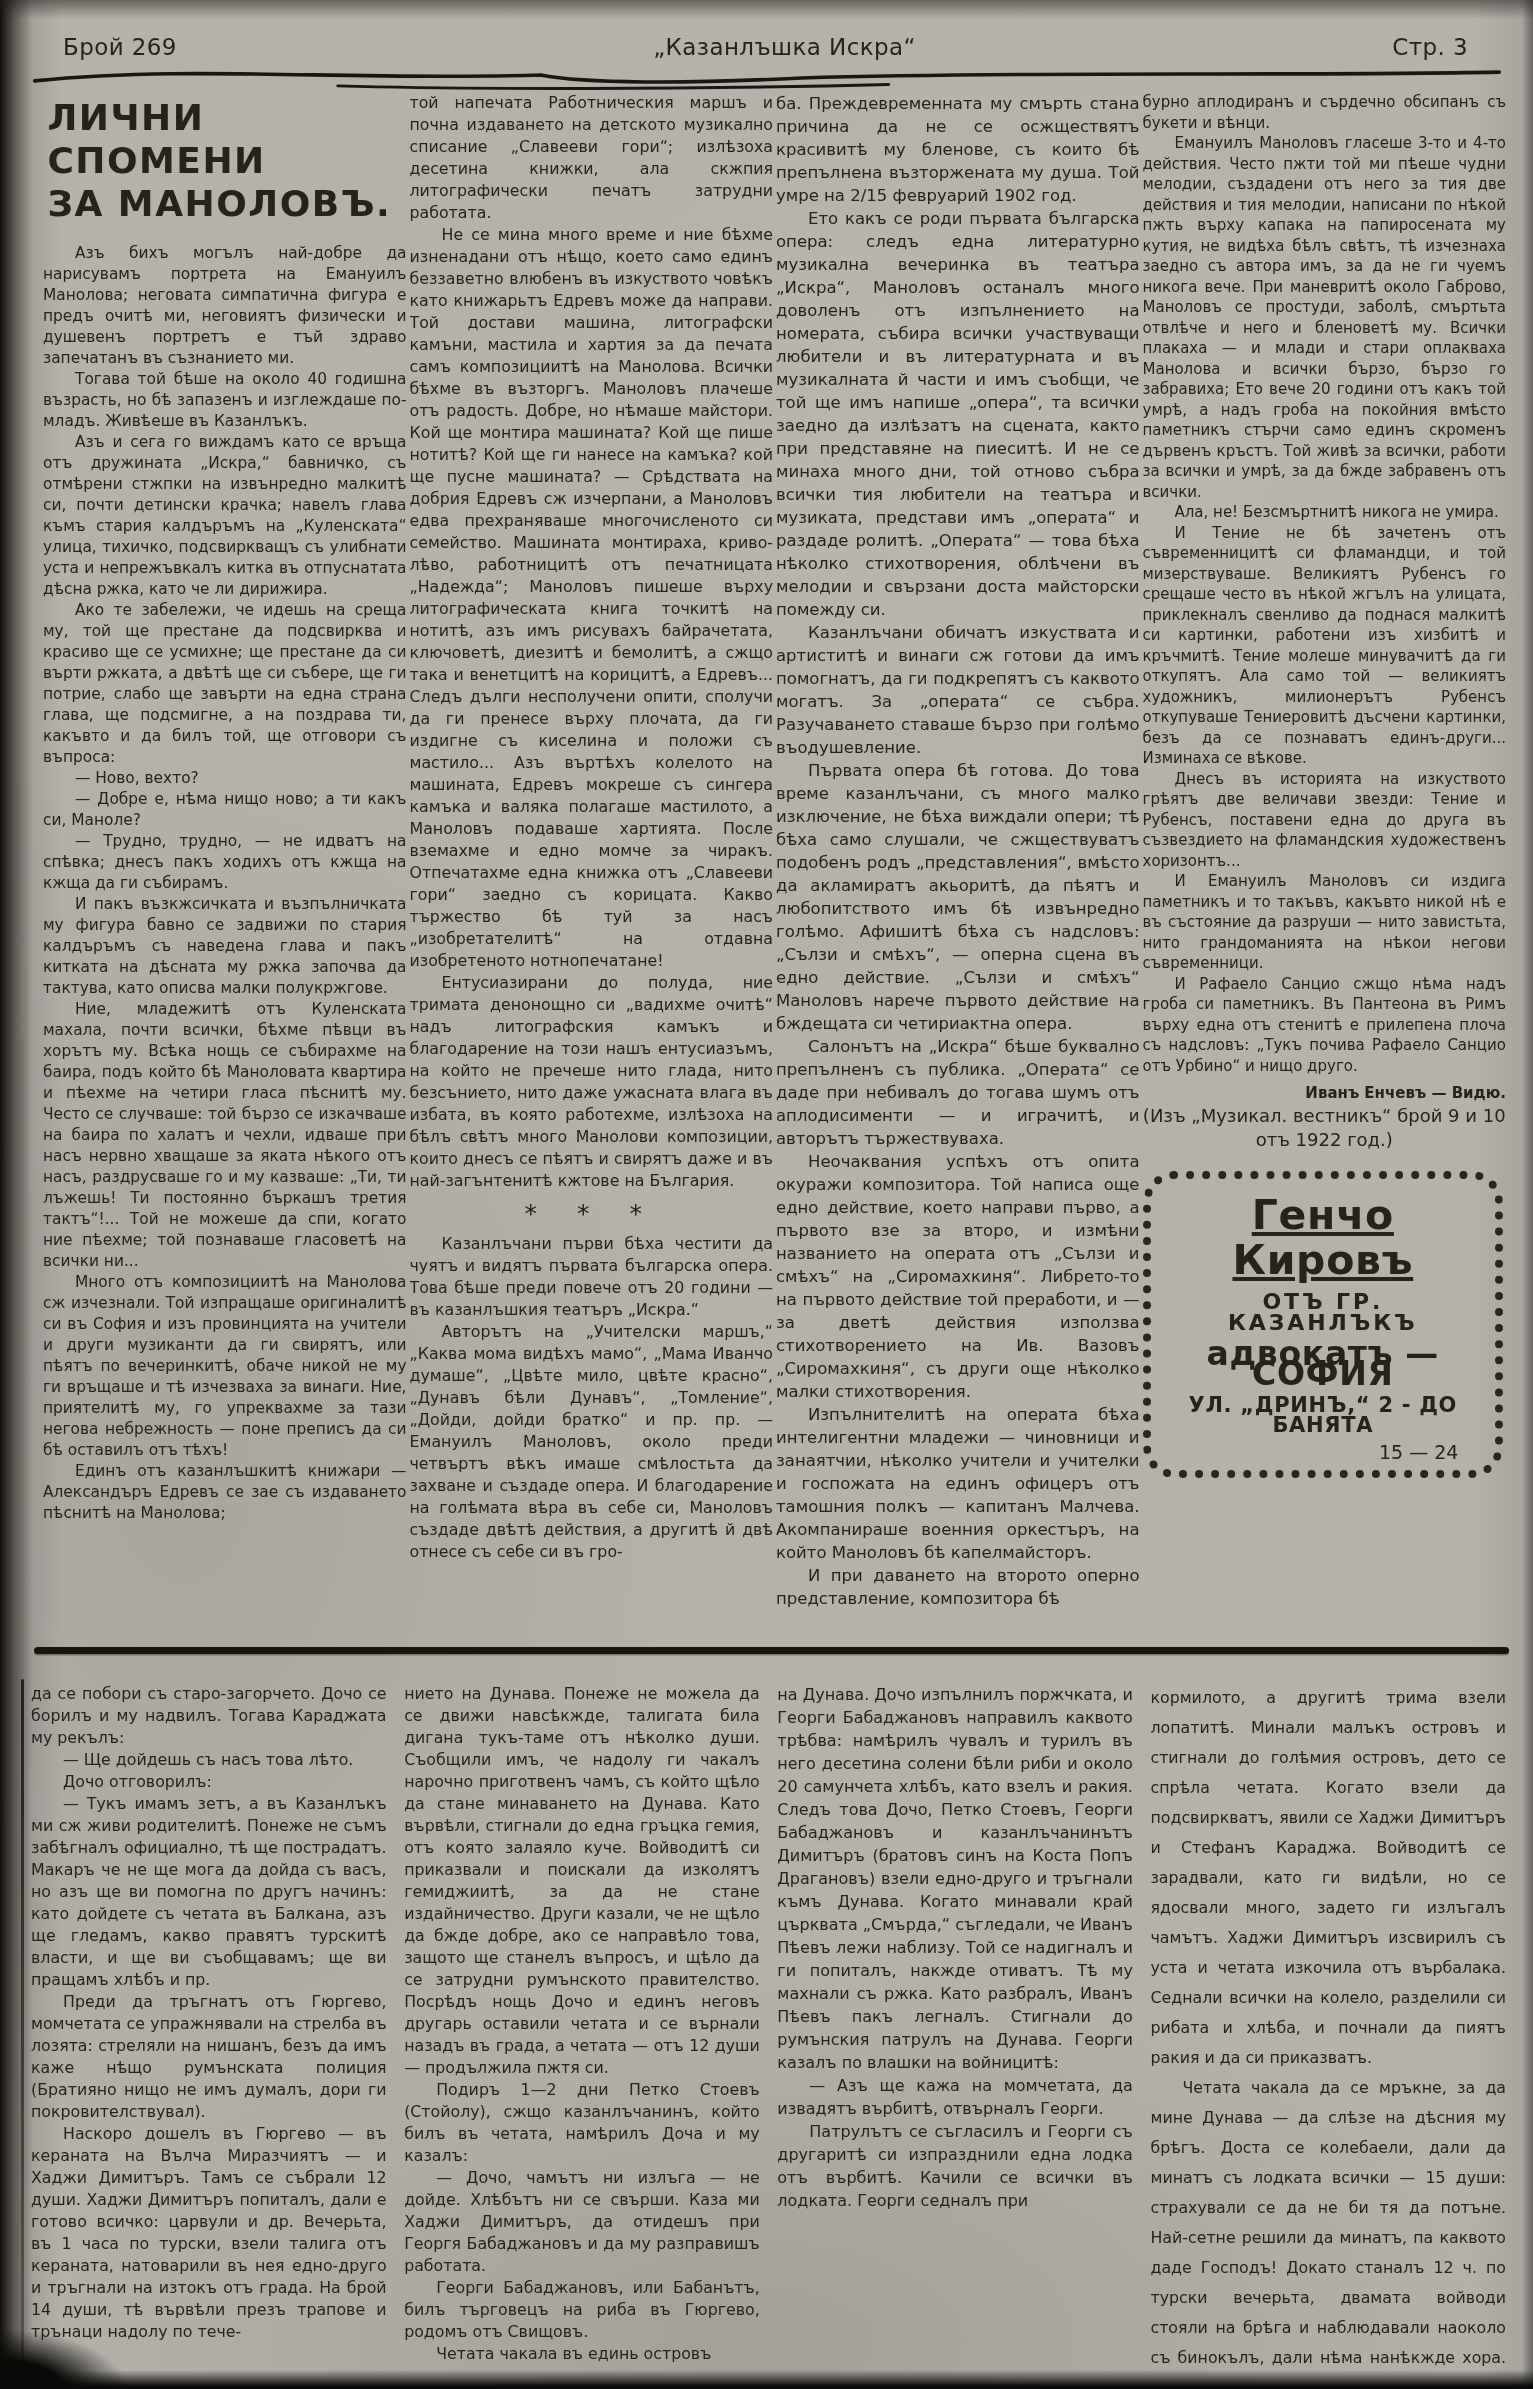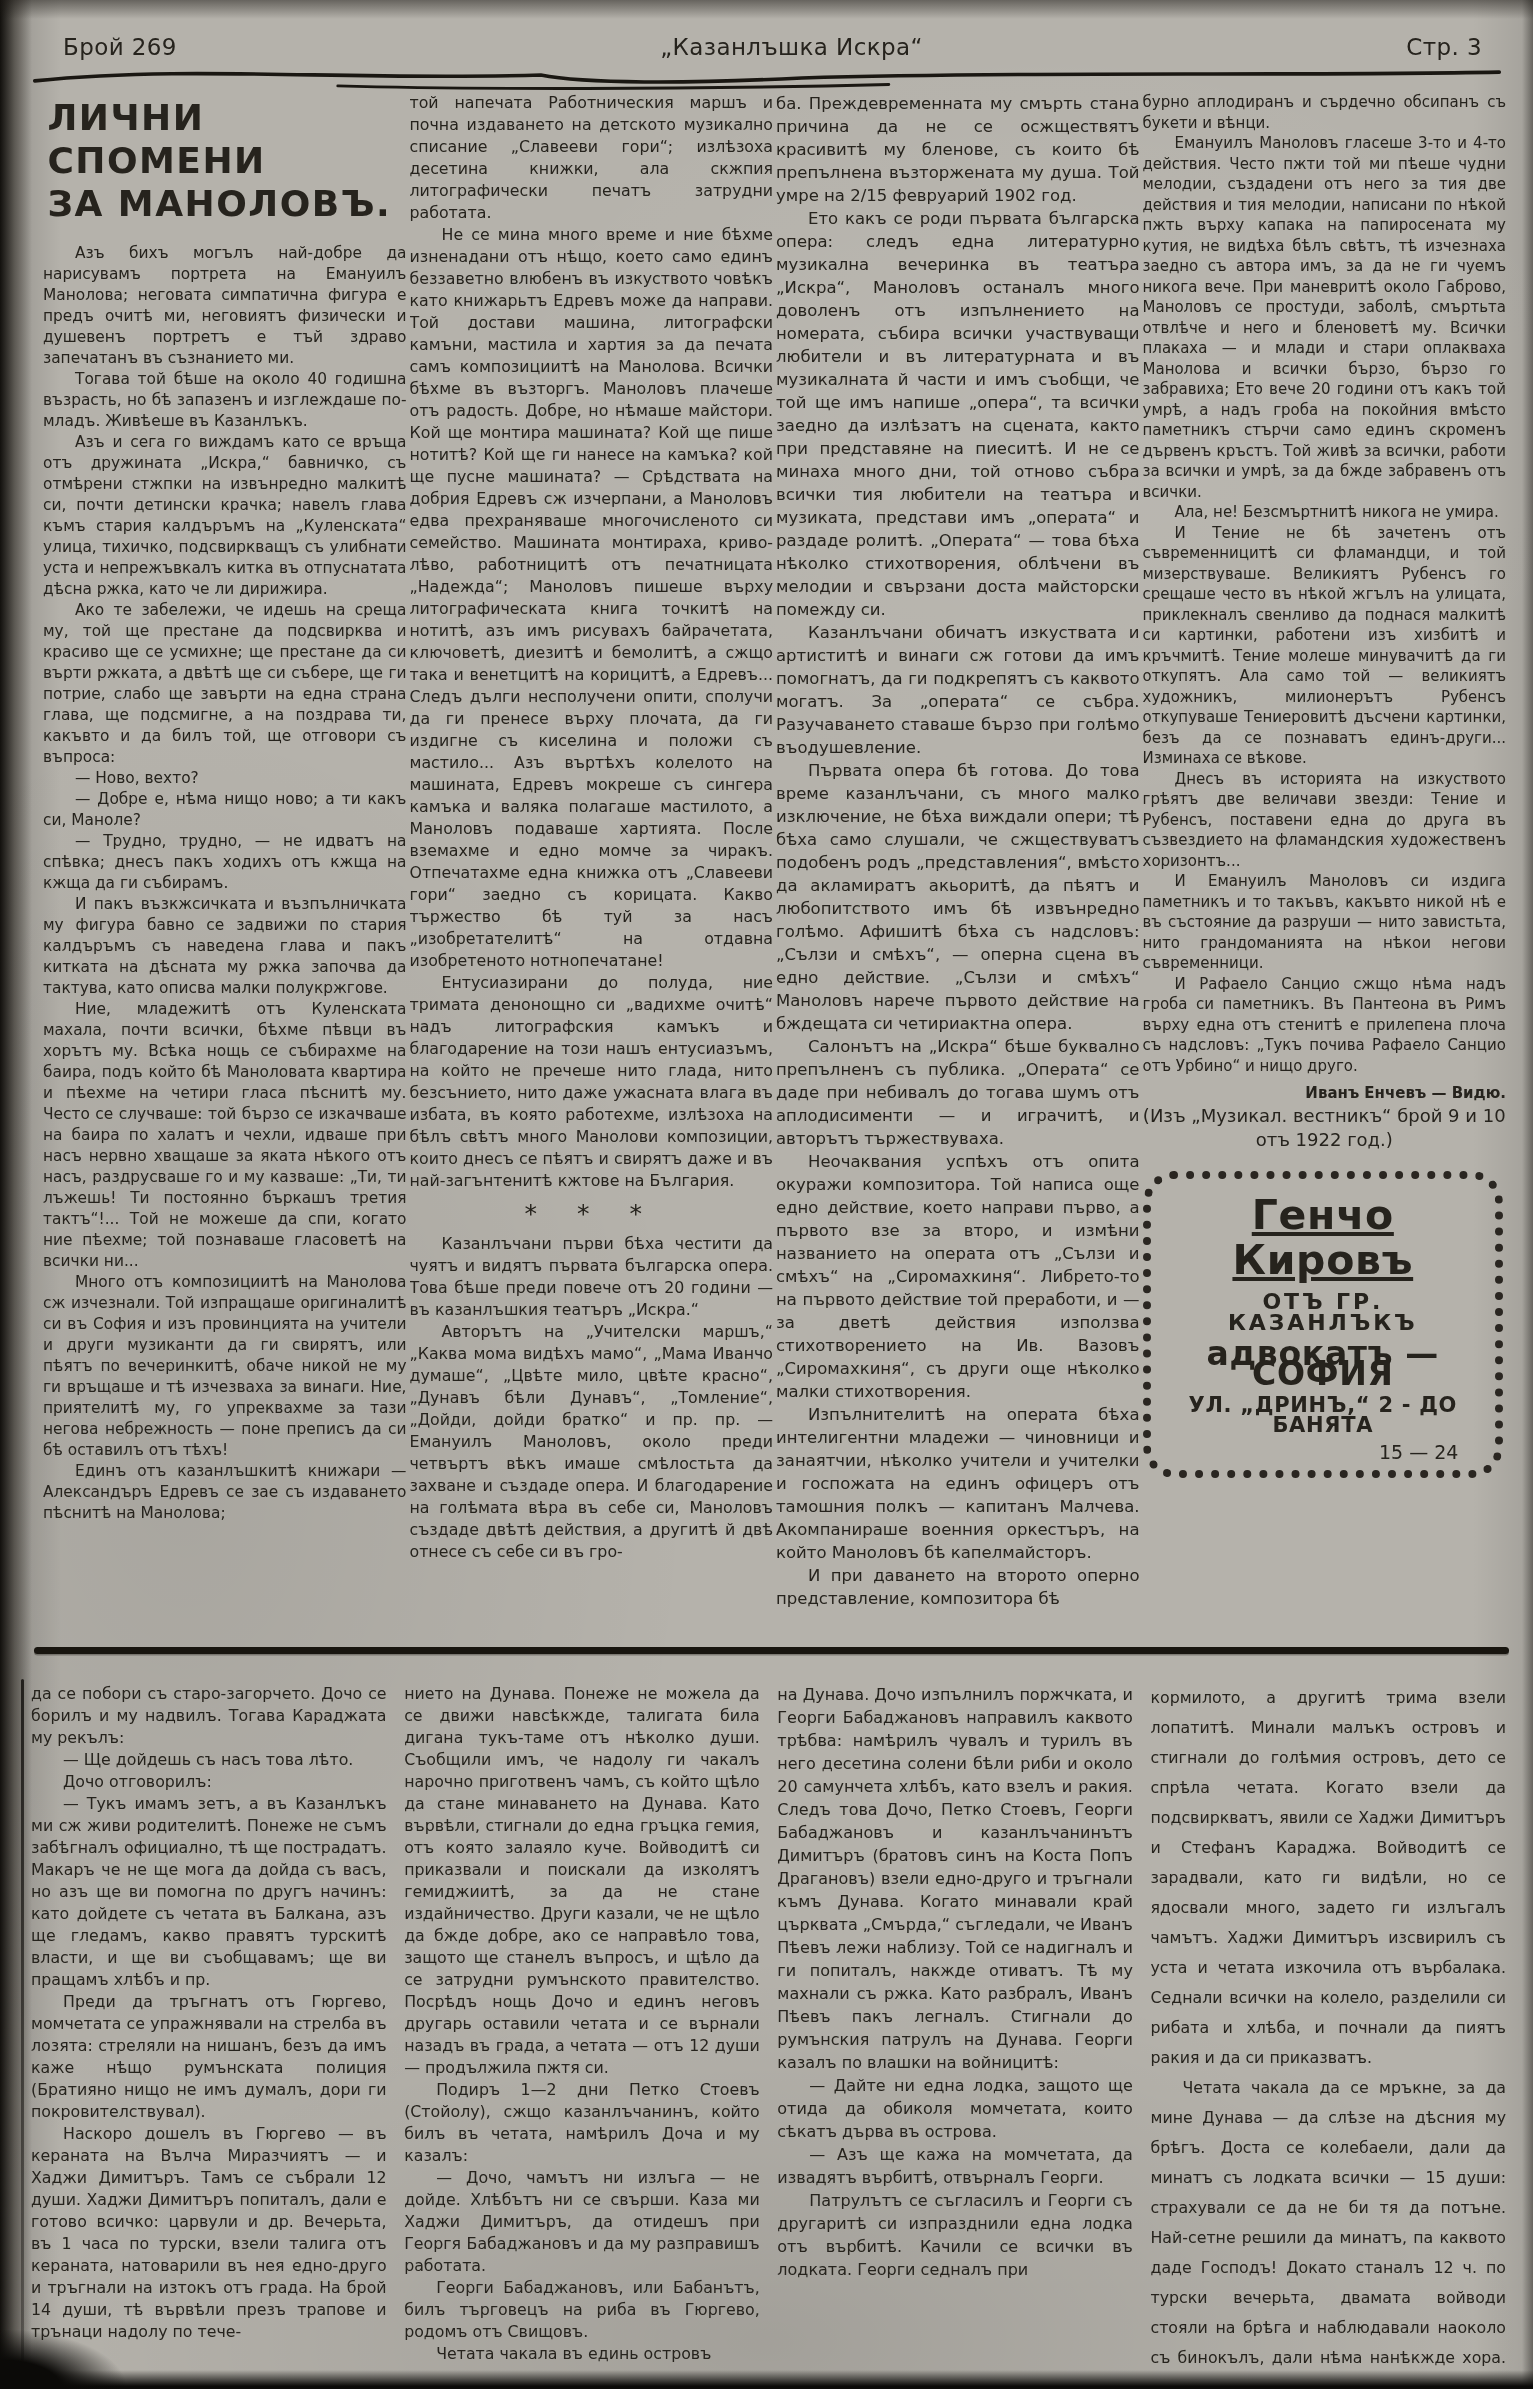--- a/index.html
+++ b/index.html
@@ -21,21 +21,21 @@
                 background:linear-gradient(270deg, rgba(20,18,15,0.45), rgba(20,18,15,0)); }
   .edge-top   { position:absolute; left:0; top:0; width:100%; height:19px;
                 background:linear-gradient(180deg, rgba(25,22,18,0.5), rgba(25,22,18,0)); }
   .edge-bottom{ position:absolute; left:0; bottom:0; width:100%; height:19px;
                 background:linear-gradient(0deg,#0c0b09 15%, rgba(12,11,9,0) 100%); }
   .corner-bl  { position:absolute; left:0; bottom:0; width:125px; height:59px;
                 background:radial-gradient(ellipse at 0% 100%, #0b0a08 35%, rgba(11,10,8,0) 72%); }
   .fold-line  { position:absolute; left:21px; top:1679px; width:2.9px; height:693px;
                 background:linear-gradient(180deg, rgba(20,18,15,0.85), rgba(20,18,15,0.35)); border-radius:1.5px; }
 
-  .header { position:absolute; top:34px; left:63px; right:52px;
+  .header { position:absolute; top:34px; left:63px; right:66px;
             display:flex; justify-content:space-between; align-items:baseline;
             font-size:23px; letter-spacing:0.4px; }
   .rule-top { position:absolute; top:62px; left:25px; }
   .divider  { position:absolute; top:1647px; left:34px; width:1475px; height:6.6px;
               background:#18150f; border-radius:3.7px; box-shadow:0 1.5px 0 rgba(24,21,15,0.35); }
 
   .cols-top    { position:absolute; top:92px; left:43px; width:1463px; height:1548px; display:flex; gap:3px; }
   .cols-bottom { position:absolute; top:1683px; left:31px; width:1475px; height:686px; display:flex; gap:17.6px; }
   .col { flex:1 1 0; overflow:hidden; font-size:19.4px; line-height:27px; text-align:justify; }
 
@@ -159,21 +159,20 @@
           <p class="para cont">нието на Дунава. Понеже не можела да се движи навсѣкжде, талигата била дигана тукъ-таме отъ нѣколко души. Съобщили имъ, че надолу ги чакалъ нарочно приготвенъ чамъ, съ който щѣло да стане минаването на Дунава. Като вървѣли, стигнали до една гръцка гемия, отъ която залаяло куче. Войводитѣ си приказвали и поискали да изколятъ гемиджиитѣ, за да не стане издайничество. Други казали, че не щѣло да бжде добре, ако се направѣло това, защото ще станелъ въпросъ, и щѣло да се затрудни румънското правителство. Посрѣдъ нощь Дочо и единъ неговъ другарь оставили четата и се върнали назадъ въ града, а четата — отъ 12 души — продължила пжтя си.</p>
           <p class="para ind">Подиръ 1—2 дни Петко Стоевъ (Стойолу), сжщо казанлъчанинъ, който билъ въ четата, намѣрилъ Доча и му казалъ:</p>
           <p class="para ind">— Дочо, чамътъ ни излъга — не дойде. Хлѣбътъ ни се свърши. Каза ми Хаджи Димитъръ, да отидешъ при Георгя Бабаджановъ и да му разправишъ работата.</p>
           <p class="para ind">Георги Бабаджановъ, или Бабанътъ, билъ търговецъ на риба въ Гюргево, родомъ отъ Свищовъ.</p>
           <p class="para ind">Четата чакала въ единь островъ</p>
         </div>
     </div>
     <div class="col" style="font-size: 16px; line-height: 23px;">
       <div>
           <p class="para cont">на Дунава. Дочо изпълнилъ поржчката, и Георги Бабаджановъ направилъ каквото трѣбва: намѣрилъ чувалъ и турилъ въ него десетина солени бѣли риби и около 20 самунчета хлѣбъ, като взелъ и ракия. Следъ това Дочо, Петко Стоевъ, Георги Бабаджановъ и казанлъчанинътъ Димитъръ (братовъ синъ на Коста Попъ Драгановъ) взели едно-друго и тръгнали къмъ Дунава. Когато минавали край църквата „Смърда,“ съгледали, че Иванъ Пѣевъ лежи наблизу. Той се надигналъ и ги попиталъ, накжде отиватъ. Тѣ му махнали съ ржка. Като разбралъ, Иванъ Пѣевъ пакъ легналъ. Стигнали до румънския патрулъ на Дунава. Георги казалъ по влашки на войницитѣ:</p>
-          <p class="para ind">— Дайте ни една лодка, защото ще отида да обиколя момчетата, които сѣкатъ дърва въ острова.</p>
           <p class="para ind">— Азъ ще кажа на момчетата, да извадятъ върбитѣ, отвърналъ Георги.</p>
           <p class="para ind">Патрулътъ се съгласилъ и Георги съ другаритѣ си изпразднили една лодка отъ върбитѣ. Качили се всички въ лодката. Георги седналъ при</p>
         </div>
     </div>
     <div class="col" style="font-size: 15.8px; line-height: 30px;">
       <div>
           <p class="para cont">кормилото, а другитѣ трима взели лопатитѣ. Минали малъкъ островъ и стигнали до голѣмия островъ, дето се спрѣла четата. Когато взели да подсвиркватъ, явили се Хаджи Димитъръ и Стефанъ Караджа. Войводитѣ се зарадвали, като ги видѣли, но се ядосвали много, задето ги излъгалъ чамътъ. Хаджи Димитъръ изсвирилъ съ уста и четата изкочила отъ върбалака. Седнали всички на колело, разделили си рибата и хлѣба, и почнали да пиятъ ракия и да си приказватъ.</p>
           <p class="para ind">Четата чакала да се мръкне, за да мине Дунава — да слѣзе на дѣсния му брѣгъ. Доста се колебаели, дали да минатъ съ лодката всички — 15 души: страхували се да не би тя да потъне. Най-сетне решили да минатъ, па каквото даде Господъ! Докато станалъ 12 ч. по турски вечерьта, двамата войводи стояли на брѣга и наблюдавали наоколо съ бинокълъ, дали нѣма нанѣкжде хора. Когато видѣли, че нѣмало никой, въ 1 ч. по турски извикали:</p>
           <p class="para ind">— Хайде, момчета, въ каика! Богъ — напредъ, ний — отподиръ, па каквото ще да стане!</p>
           <p class="para ind">Георги Бабаджановъ управлявалъ кормилото, а други четворица вър-</p>

